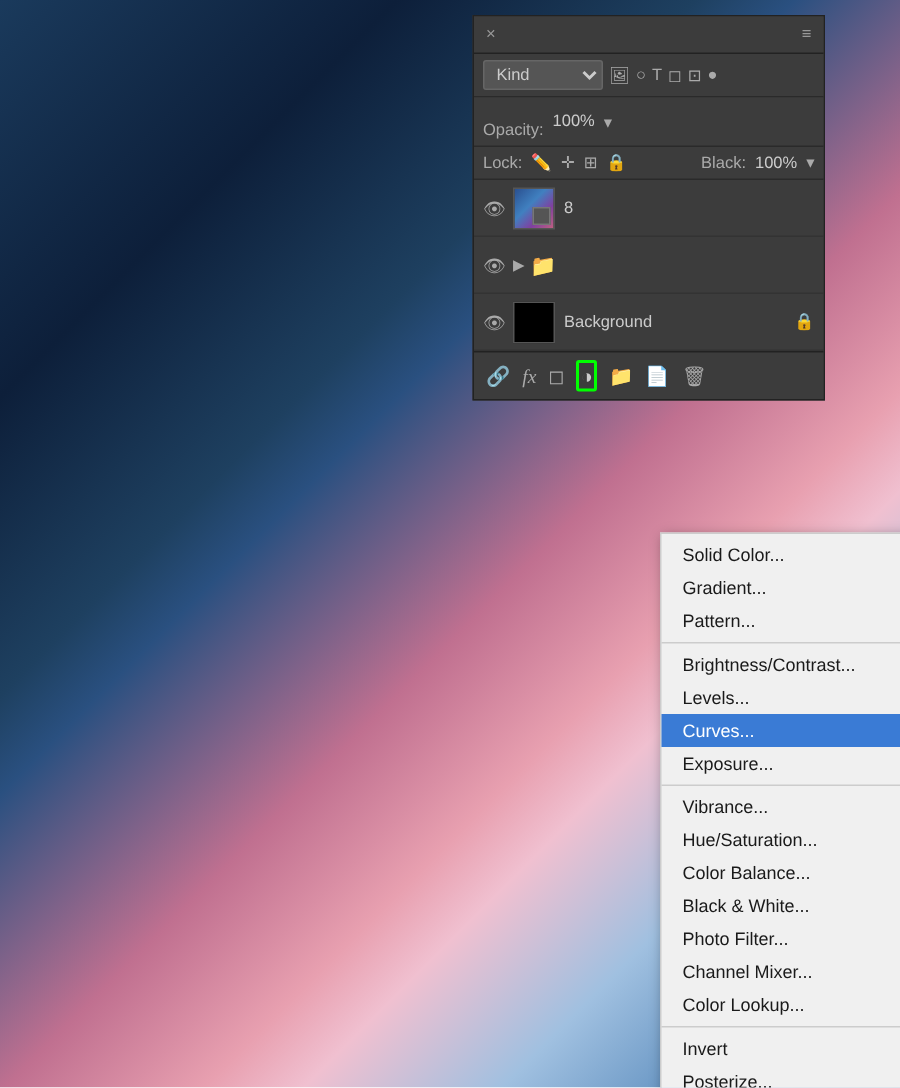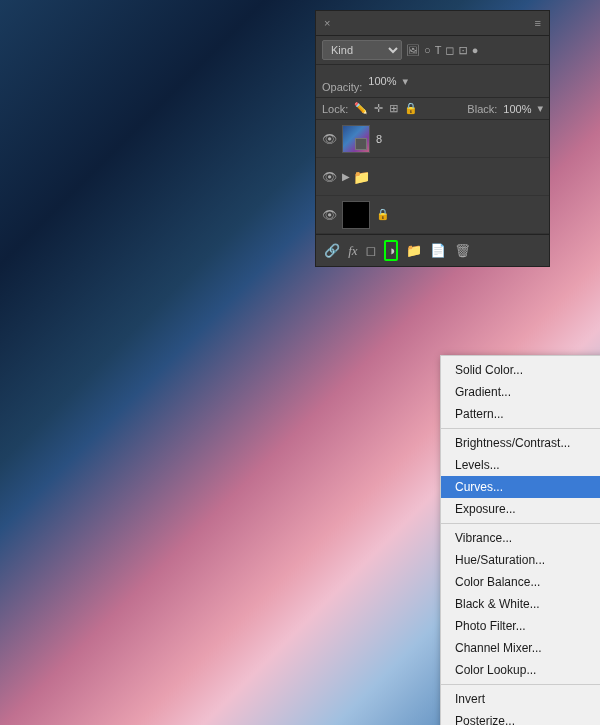--- a/index.html
+++ b/index.html
@@ -329,20 +329,21 @@
 
     <div class="layer-item">
       <span class="eye-icon">👁</span>
       <span class="layer-arrow">▶</span>
       <span class="layer-folder-icon">📁</span>
     </div>
 
     <div class="layer-item">
       <span class="eye-icon">👁</span>
       <div class="layer-thumb layer-thumb-bg"></div>
+      <span class="layer-name">Background</span>
       <span class="layer-lock">🔒</span>
     </div>
 
   </div>
 
   <div class="panel-bottom">
     <span class="bottom-icon">🔗</span>
     <span class="bottom-icon" style="font-style:italic;font-weight:normal;font-family:serif;">fx</span>
     <span class="bottom-icon">◻</span>
     <span class="bottom-icon highlighted">◑</span>

